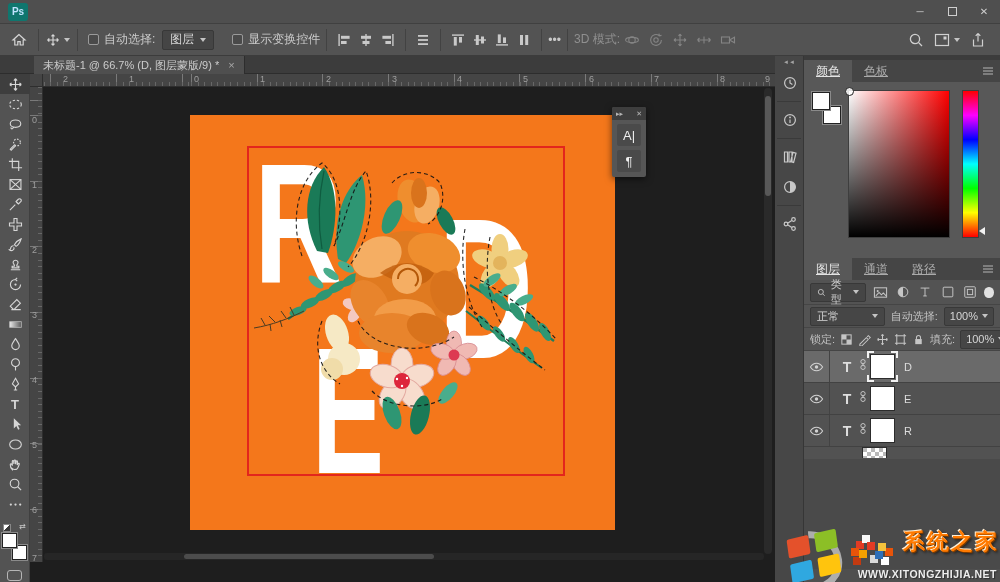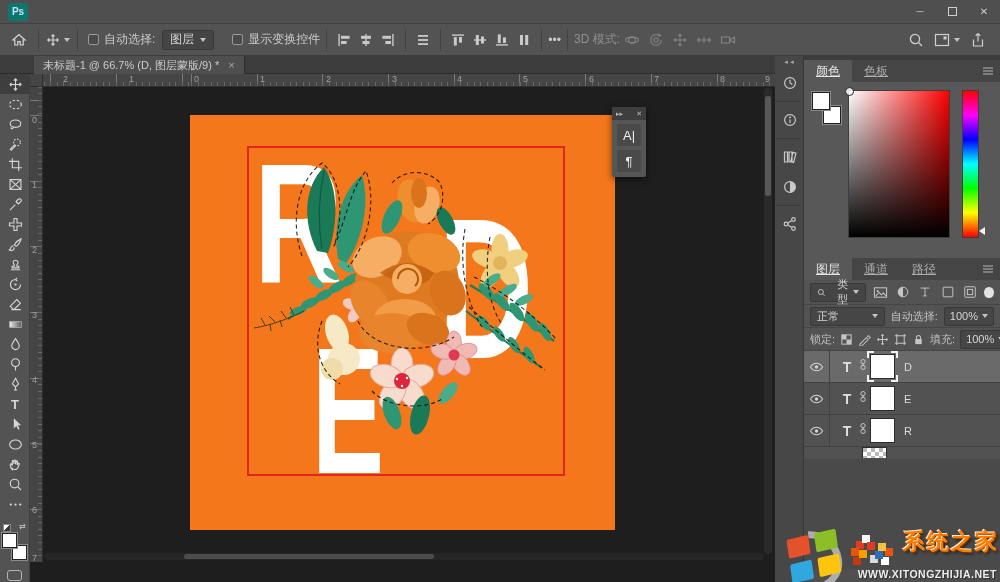--- a/index.html
+++ b/index.html
@@ -104,21 +104,21 @@
   .cp-swatches .fgc{width:18px;height:18px;top:0;left:0;}
   .cp-swatches .bgc{width:18px;height:18px;}
   .color-field{position:absolute;left:44px;top:8px;width:102px;height:148px;border:1px solid #3e3e3e;
     background:linear-gradient(to bottom,rgba(0,0,0,0),#000),linear-gradient(to right,#ffffff,#ff0000);}
   .cf-marker{position:absolute;left:-4px;top:-4px;width:9px;height:9px;border:1.5px solid #222;border-radius:50%;background:rgba(255,255,255,.85);}
   .hue-bar{position:absolute;left:158px;top:8px;width:17px;height:148px;border:1px solid #3e3e3e;
     background:linear-gradient(to bottom,#ff0000,#ff00ff,#0000ff,#00ffff,#00ff00,#ffff00,#ff0000);}
   .hue-marker{position:absolute;right:-7px;bottom:2px;width:0;height:0;border-top:4px solid transparent;border-bottom:4px solid transparent;border-right:6px solid #f2f2f2;}
 
   
-  .lrow{display:flex;align-items:center;background:#535353;border-bottom:1px solid #454545;padding:0 6px;gap:6px;text-align:right;}
+  .lrow{display:flex;align-items:center;background:#535353;border-bottom:1px solid #454545;padding:0 6px;gap:6px;}
   .filter-row{height:25px;}
   .typebox{display:flex;align-items:center;gap:5px;background:#454545;border:1px solid #383838;border-radius:2px;height:19px;padding:0 6px;font-size:11px;color:#d0d0d0;}
   .fic{display:flex;align-items:center;justify-content:center;width:19px;height:19px;}
   .fic svg{stroke:#c6c6c6;fill:none;stroke-width:1.1;}
   .ftoggle{margin-left:auto;width:11px;height:11px;border-radius:50%;background:#e2e2e2;}
   .blend-row{height:23px;}
   .blendbox{width:110px;display:flex;align-items:center;justify-content:space-between;background:#464646;border:1px solid #383838;border-radius:2px;height:19px;padding:0 6px;font-size:11px;color:#d6d6d6;}
   .slabel{font-size:11px;color:#c3c3c3;white-space:nowrap;}
   .valbox{display:flex;align-items:center;gap:4px;background:#464646;border:1px solid #383838;border-radius:2px;height:19px;padding:0 5px;font-size:11px;color:#d6d6d6;}
   .lock-row{height:23px;gap:5px;}

